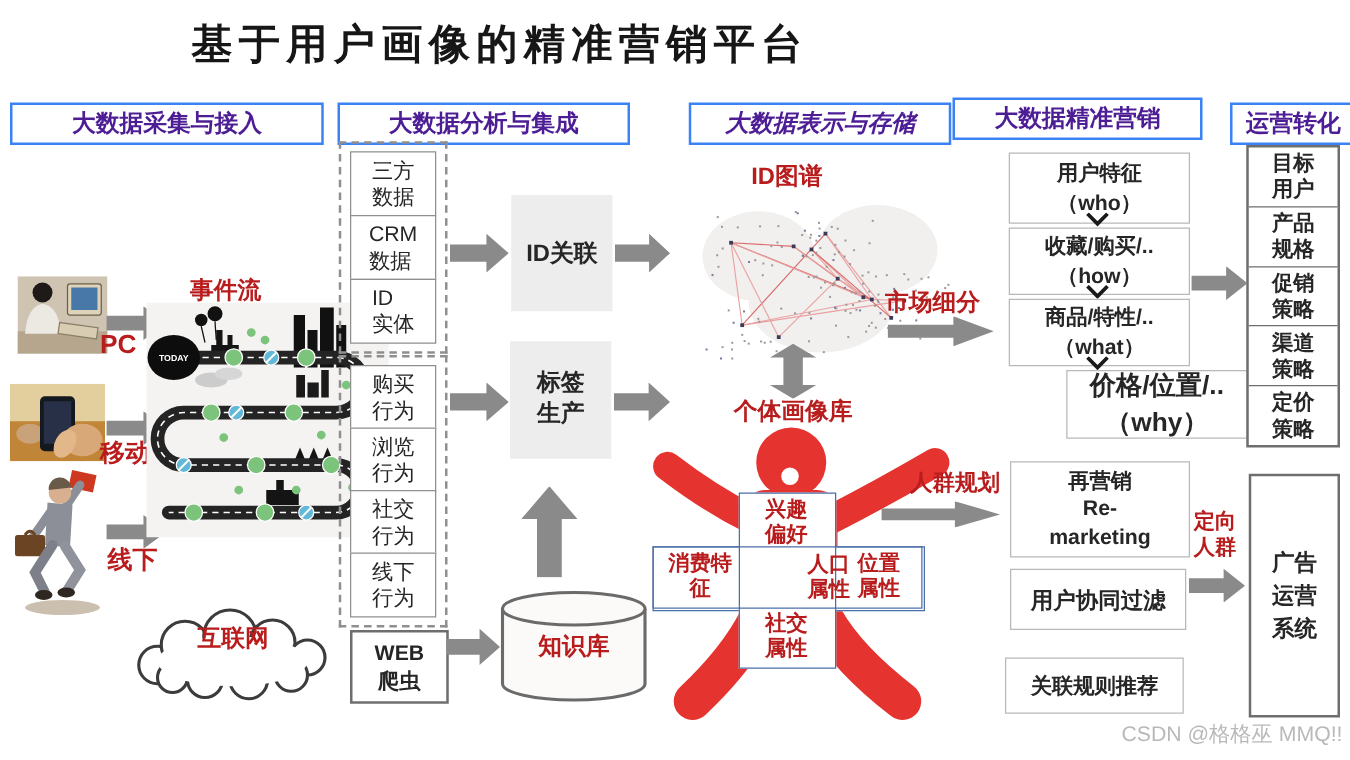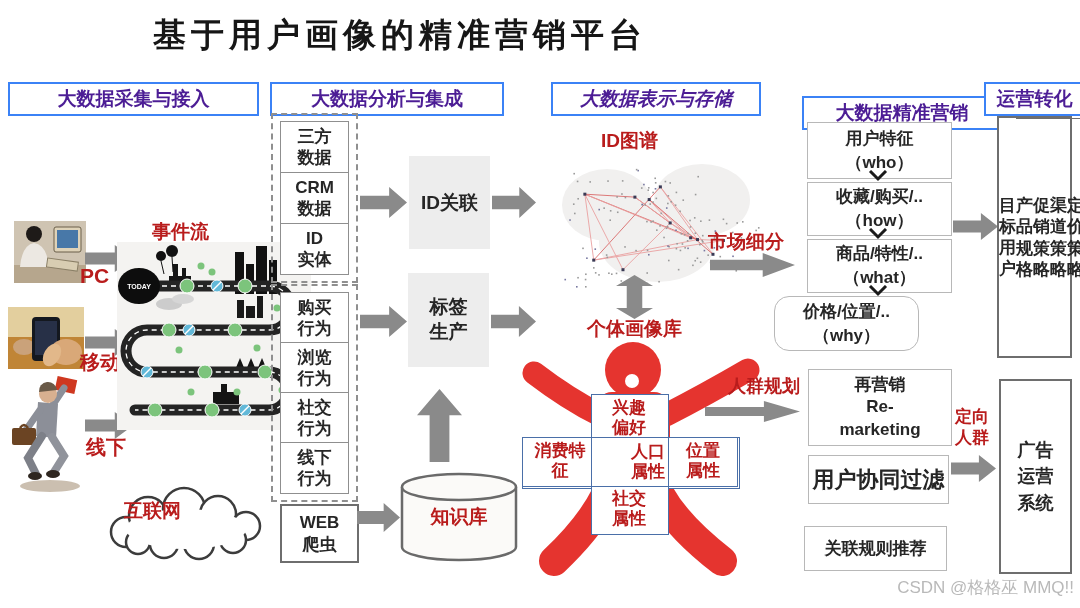--- a/index.html
+++ b/index.html
@@ -13,46 +13,46 @@
   .box{position:absolute;border:1.5px solid #8f8f8f;background:#fff;
        display:flex;align-items:center;justify-content:center;text-align:center;
        font-weight:bold;white-space:pre-line;color:#262626;}
   .soft{border-color:#b8b8b8;}
   .dark{border-color:#6e6e6e;border-width:2px;}
   .nob{border:none;background:#ededed;}
   .blue{border-color:var(--blue,#4a6fa8);border-width:1.5px;}
   .dashed{position:absolute;border:2px dashed #8f8f8f;display:flex;flex-direction:column;
           padding:6px 7px;box-sizing:border-box;background:transparent;}
   .dashed .cell{flex:1;border:1.5px solid #8f8f8f;background:#fff;margin-top:-1.5px;
-          display:flex;align-items:center;justify-content:center;text-align:center;
-          font-weight:bold;font-size:17px;line-height:1.25;white-space:pre-line;color:#262626;}
+          display:flex;align-items:center;justify-content:center;text-align:left;
+          font-weight:normal;font-size:17px;line-height:1.25;white-space:pre-line;color:#262626;}
   .dashed .cell:first-child{margin-top:0;}
   .lbl{position:absolute;font-weight:bold;white-space:pre-line;color:#b91c1c;}
   .ar{position:absolute;background:var(--arrow,#8a8a8a);}
   .ar-r{clip-path:polygon(0 28%,62% 28%,62% 0,100% 50%,62% 100%,62% 72%,0 72%);}
   .ar-up{clip-path:polygon(28% 100%,28% 36%,0 36%,50% 0,100% 36%,72% 36%,72% 100%);}
   .ar-v{clip-path:polygon(50% 0,100% 25%,71% 25%,71% 75%,100% 75%,50% 100%,0 75%,29% 75%,29% 25%,0 25%);}
-  .stack{position:absolute;border:2px solid #6e6e6e;display:flex;flex-direction:row;box-sizing:border-box;background:#fff;}
+  .stack{position:absolute;border:2px solid #6e6e6e;display:flex;flex-direction:column;box-sizing:border-box;background:#fff;}
   .stack .cell{flex:1;border-top:1.5px solid #6e6e6e;display:flex;align-items:center;justify-content:center;
           text-align:center;font-weight:bold;font-size:17px;line-height:1.25;white-space:pre-line;color:#262626;}
   .stack .cell:first-child{border-top:none;}
   .watermark{position:absolute;color:#b9b9b9;font-size:17px;font-weight:normal;}
   .chev{position:absolute;}
 </style>
 </head>
 <body>
 
 <div class="stage">
 
   <div class="title" style="left:153px;top:13px;">基于用户画像的精准营销平台</div>
 
   <div class="hdr" style="left:8px;top:82px;width:247px;">大数据采集与接入</div>
   <div class="hdr" style="left:270px;top:82px;width:230px;">大数据分析与集成</div>
   <div class="hdr" style="left:551px;top:82px;width:206px;font-style:italic;">大数据表示与存储</div>
-  <div class="hdr" style="left:762px;top:96px;width:196px;margin-left:40px;">大数据精准营销</div>
+  <div class="hdr" style="left:762px;top:78px;width:196px;">大数据精准营销</div>
   <div class="hdr" style="left:972px;top:82px;width:97px;margin-left:12px;">运营转化</div>
 
   <svg class="abs" style="left:14px;top:221px;" width="72" height="62" viewBox="0 0 72 62">
     <rect width="72" height="62" fill="#cfc4b2"></rect>
     <rect x="0" y="44" width="72" height="18" fill="#b6a68d"></rect>
     <rect x="40" y="6" width="27" height="25" rx="2" fill="#ded2b8" stroke="#6a5f4a"></rect>
     <rect x="43" y="9" width="21" height="18" fill="#4878a8"></rect>
     <circle cx="20" cy="13" r="8" fill="#1e1a18"></circle>
     <path d="M6 46 Q8 24 20 22 Q33 24 35 46 Z" fill="#ece8e2"></path>
     <rect x="33" y="39" width="31" height="9" fill="#d8cdb2" stroke="#8a7f66" transform="rotate(8 48 43)"></rect>
@@ -159,21 +159,21 @@
         <circle cx="88" cy="27" r="21"></circle>
       <circle cx="122" cy="32" r="18"></circle>
         <circle cx="150" cy="44" r="14"></circle>
         <circle cx="137" cy="58" r="13"></circle>
       <circle cx="103" cy="62" r="15"></circle>
         <circle cx="68" cy="62" r="14"></circle>
         <circle cx="42" cy="60" r="12"></circle>
     </g>
     <ellipse cx="90" cy="47" rx="60" ry="20" fill="#ffffff"></ellipse>
   </svg>
-  <div class="lbl" style="left:124px;top:498px;width:125px;font-size:19px;">互联网</div>
+  <div class="lbl" style="left:124px;top:498px;width:125px;text-align:center;font-size:19px;">互联网</div>
 
   <div class="dashed" style="left:271px;top:113px;width:87px;height:170px;">
     <div class="cell">三方
 数据</div>
     <div class="cell">CRM
 数据</div>
     <div class="cell">ID
 实体</div>
   </div>
   <div class="dashed" style="left:271px;top:284px;width:87px;height:218px;">
@@ -397,21 +397,21 @@
     <circle cx="113" cy="33" r="28" style="fill:var(--red,#e5342f)"></circle>
     <circle cx="112" cy="44" r="7" fill="#ffffff"></circle>
   </svg>
 
   <div class="box blue" style="left:522px;top:437px;width:216px;height:50px;"></div>
   <div class="box blue" style="left:591px;top:394px;width:76px;height:139px;"></div>
   <div class="abs" style="left:522px;top:437px;width:216px;height:50px;border:1.5px solid var(--blue,#4a6fa8);box-sizing:border-box;"></div>
 
   <div class="lbl" style="left:593px;top:398px;width:72px;text-align:center;font-size:17px;line-height:1.2;">兴趣
 偏好</div>
-  <div class="lbl" style="left:593px;top:442px;width:72px;text-align:right;font-size:17px;line-height:1.2;">人口
+  <div class="lbl" style="left:593px;top:442px;width:72px;text-align:center;font-size:17px;line-height:1.2;padding-left:34px;">人口
 属性</div>
   <div class="lbl" style="left:593px;top:489px;width:72px;text-align:center;font-size:17px;line-height:1.2;">社交
 属性</div>
   <div class="lbl" style="left:526px;top:441px;width:68px;text-align:center;font-size:17px;line-height:1.2;">消费特
 征</div>
   <div class="lbl" style="left:670px;top:441px;width:66px;text-align:center;font-size:17px;line-height:1.2;">位置
 属性</div>
 
   <div class="lbl" style="left:728px;top:374px;font-size:18px;">人群规划</div>
   <div class="ar ar-r" style="left:705px;top:401px;width:95px;height:21px;"></div>
@@ -424,28 +424,28 @@
   <div class="box soft" style="left:807px;top:182px;width:143px;height:52px;font-size:17px;line-height:1.4;">收藏/购买/..
 （how）</div>
   <svg class="chev" style="left:868px;top:228px;" width="20" height="12" viewBox="0 0 20 12">
       <path d="M2 1 L10 9 L18 1" stroke="#1a1a1a" stroke-width="3" fill="none"></path>
     </svg>
   <div class="box soft" style="left:807px;top:239px;width:143px;height:52px;font-size:17px;line-height:1.4;">商品/特性/..
 （what）</div>
   <svg class="chev" style="left:868px;top:285px;" width="20" height="12" viewBox="0 0 20 12">
       <path d="M2 1 L10 9 L18 1" stroke="#1a1a1a" stroke-width="3" fill="none"></path>
     </svg>
-  <div class="box soft" style="left:774px;top:296px;width:143px;height:53px;font-size:17px;line-height:1.4;border-radius:15px;">价格/位置/..
+  <div class="box soft" style="left:853px;top:296px;width:143px;height:53px;font-size:21px;line-height:1.4;">价格/位置/..
 （why）</div>
   <div class="ar ar-r" style="left:953px;top:213px;width:45px;height:27px;"></div>
 
   <div class="box soft" style="left:808px;top:369px;width:142px;height:75px;font-size:17px;line-height:1.3;">再营销
 Re-
 marketing</div>
-  <div class="box soft" style="left:808px;top:455px;width:139px;height:47px;font-size:22px;">用户协同过滤</div>
+  <div class="box soft" style="left:808px;top:455px;width:139px;height:47px;font-size:18px;">用户协同过滤</div>
   <div class="box soft" style="left:804px;top:526px;width:141px;height:43px;font-size:17px;">关联规则推荐</div>
   <div class="lbl" style="left:955px;top:406px;width:44px;text-align:left;font-size:17px;line-height:1.25;">定向
 人群</div>
   <div class="ar ar-r" style="left:951px;top:455px;width:45px;height:27px;"></div>
 
   <div class="stack" style="left:997px;top:116px;width:75px;height:242px;">
     <div class="cell">目标
 用户</div>
     <div class="cell">产品
 规格</div>

